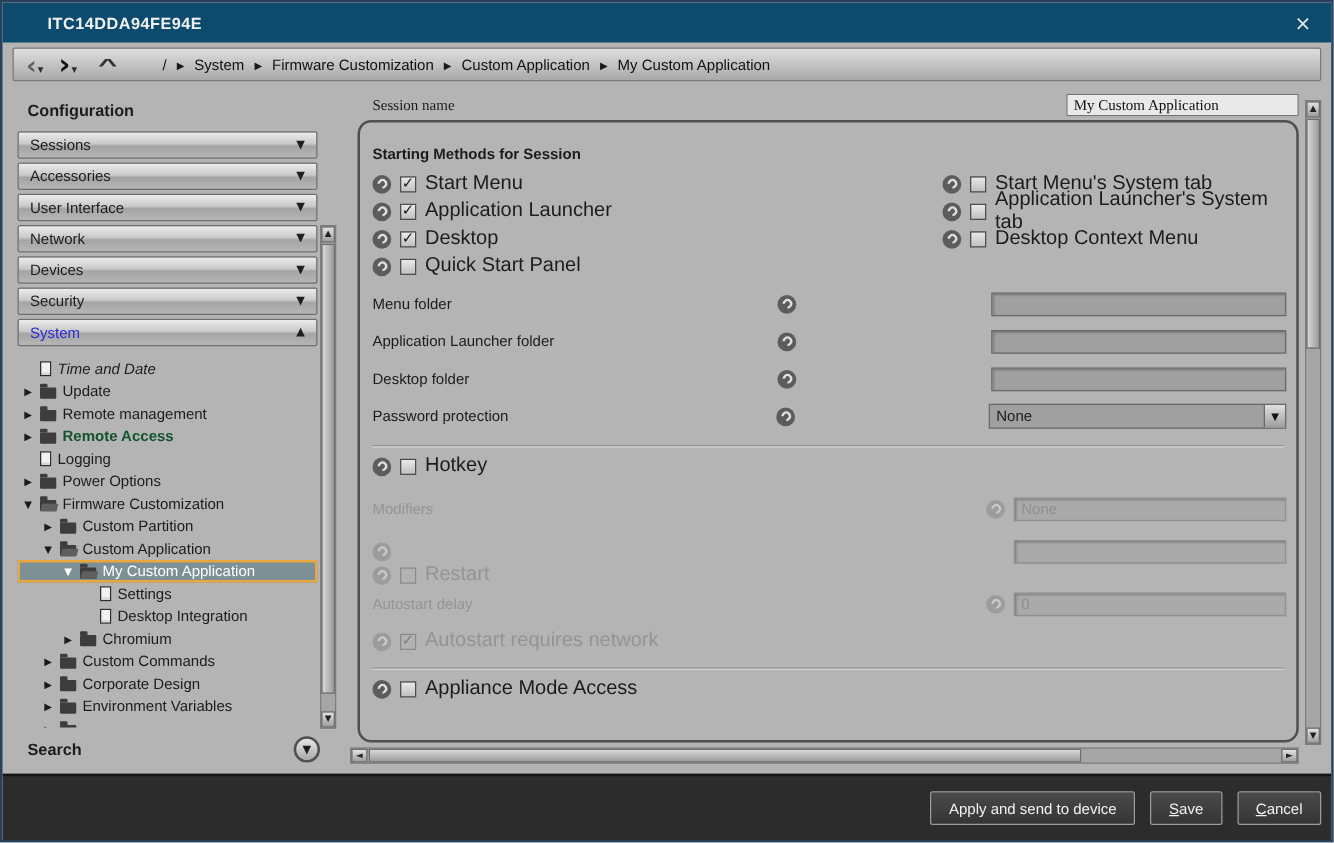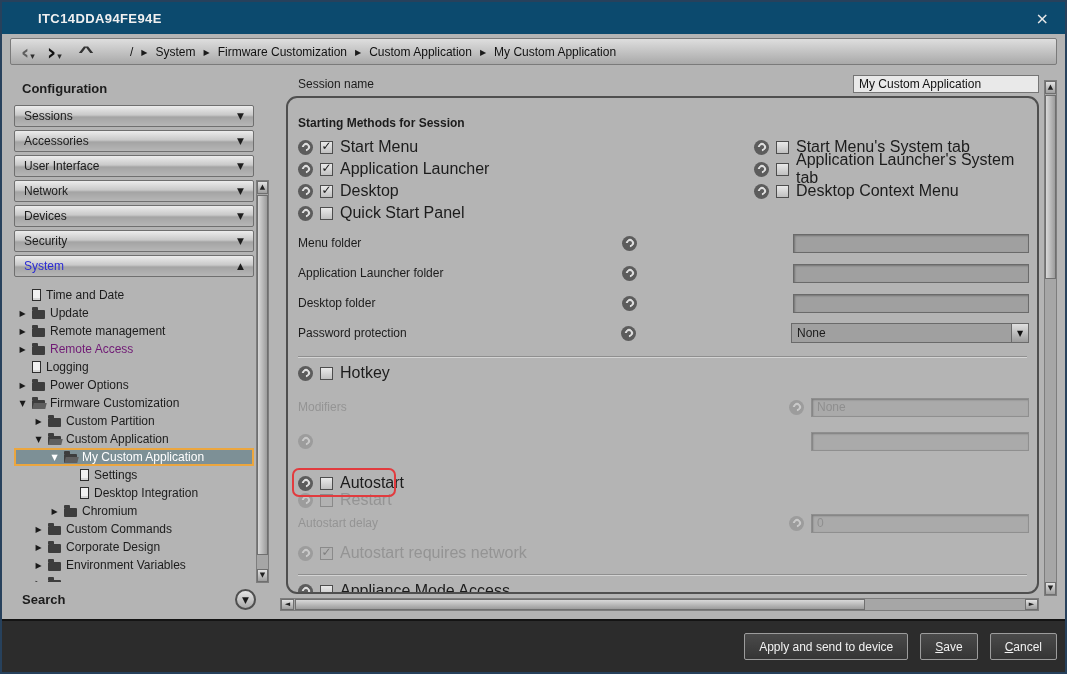--- a/index.html
+++ b/index.html
@@ -41,21 +41,21 @@
   .sect { height:22px; margin-bottom:3px; border:1px solid #6f6f6f; border-radius:2px;
           background:linear-gradient(#ececec 0%, #c9c9c9 45%, #a4a4a4 55%, #b6b6b6 100%);
           display:flex; align-items:center; padding:0 9px; }
   .sect-label { font-size:12px; }
   .sect.active .sect-label { color:#2b2bd4; }
   .sect-arrow { margin-left:auto; font-size:9px; color:#1e1e1e; }
 
   .tree { margin:6px 18px 0 0; height:296px; overflow:hidden; }
   .trow { height:18px; display:flex; align-items:center; gap:5px; white-space:nowrap; }
   .trow.selected { background:#7d9096; box-shadow:inset 0 0 0 2px #eca63e; color:#fff; }
-  .trow.link .tlabel { color:#701a75; }
+  .trow.link .tlabel { color:#14532d;font-weight:bold; }
   .texp { width:9px; font-size:8px; color:#1a1a1a; text-align:center; flex:0 0 auto; }
   .trow.selected .texp { color:#fff; }
   .tlabel { font-size:12px; }
 
   .icon-folder { width:13px; height:9px; background:#3d3d3d; border-radius:1px; position:relative;
                  margin-top:3px; flex:0 0 auto; }
   .icon-folder::before { content:""; position:absolute; top:-3px; left:0; width:6px; height:3px;
                  background:#3d3d3d; border-radius:1px 1px 0 0; }
   .icon-folder.open::after { content:""; position:absolute; left:1px; top:3px; right:-1px; bottom:0;
                  background:#5f5f5f; transform:skewX(-14deg); }
@@ -75,21 +75,21 @@
   .search-bar { margin-top:auto; height:30px; display:flex; align-items:center;
                 padding:0 16px 2px 8px; }
   .search-label { font-weight:bold; font-size:13px; }
   .search-btn { margin-left:auto; width:21px; height:21px; border-radius:50%;
                 border:2px solid #4f4f4f; background:linear-gradient(#e6e6e6,#a9a9a9);
                 display:flex; align-items:center; justify-content:center; }
   .search-btn .glyph { font-size:9px; color:#1a1a1a; margin-top:1px; }
 
   
   .main { flex:1 1 auto; position:relative; padding:6px 0 0 8px; }
-  .session-row { margin:0 26px 2px 6px; height:20px; display:flex; align-items:center; }
+  .session-row { margin:0 26px 2px 6px; height:20px; display:flex; align-items:center;font-family:Liberation Serif, serif; }
   .session-label { padding-left:12px; }
   .tfield { height:19px; background:#a0a0a0; border:1px solid #6a6a6a; padding:0 5px;
             font-family:inherit; font-size:12px; color:#111;
             box-shadow:inset 1px 1px 2px rgba(0,0,0,.28); }
   .tfield:disabled { background:#aaaaaa; border-color:#8f8f8f; color:#8f8f8f; opacity:1;
             -webkit-text-fill-color:#8f8f8f; }
   .session-field { margin-left:auto; width:186px; height:18px; background:#e9e9e9;
             border:1px solid #757575; box-shadow:none; }
 
   .panel { margin:0 26px 0 6px; height:498px; border:2px solid #4f4f4f; border-radius:11px;
@@ -214,21 +214,21 @@
           <div class="sect">
             <span class="sect-label">Security</span>
             <span class="sect-arrow glyph">▼</span>
           </div>
           <div class="sect active">
             <span class="sect-label">System</span>
             <span class="sect-arrow glyph">▲</span>
           </div>
         </div>
       <div class="tree">
-          <div class="trow" style="padding-left: 4px;">
+          <div class="trow" style="padding-left: 4px; font-style: italic;">
             <span class="texp glyph"></span>
             <span class="icon-file"></span>
             <span class="tlabel">Time and Date</span>
           </div>
           <div class="trow" style="padding-left: 4px;">
             <span class="texp glyph">▶</span>
             <span class="icon-folder"></span>
             <span class="tlabel">Update</span>
           </div>
           <div class="trow" style="padding-left: 4px;">
@@ -441,28 +441,20 @@
           <input class="tfield right" disabled="" value="None" style="">
         </div>
 
         <div class="field-row rfield disabled mt12">
           <span class="reset dis">
               <i></i>
             </span>
           <input class="tfield right" disabled="" value="" style="">
         </div>
 
-        <div class="cb-row autostart-row mt22">
-          <span class="hl-box"></span>
-          <span class="reset">
-              <i></i>
-            </span>
-          <span class="cb"></span>
-          <span class="cb-label">Autostart</span>
-        </div>
 
         <div class="cb-row disabled mt0">
           <span class="reset dis">
               <i></i>
             </span>
           <span class="cb"></span>
           <span class="cb-label">Restart</span>
         </div>
 
         <div class="field-row rfield disabled mt4">

